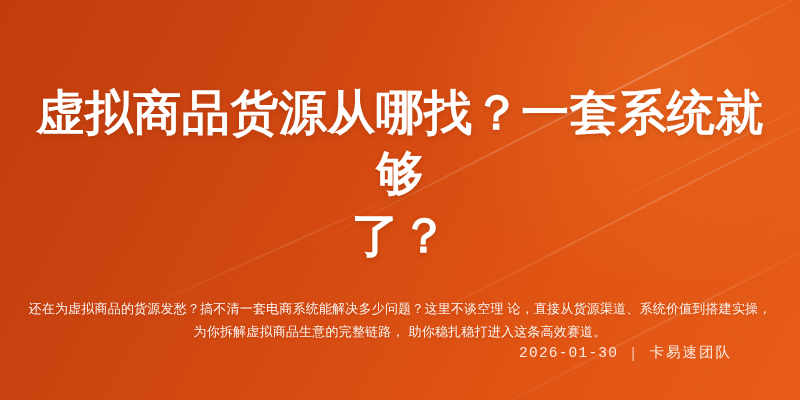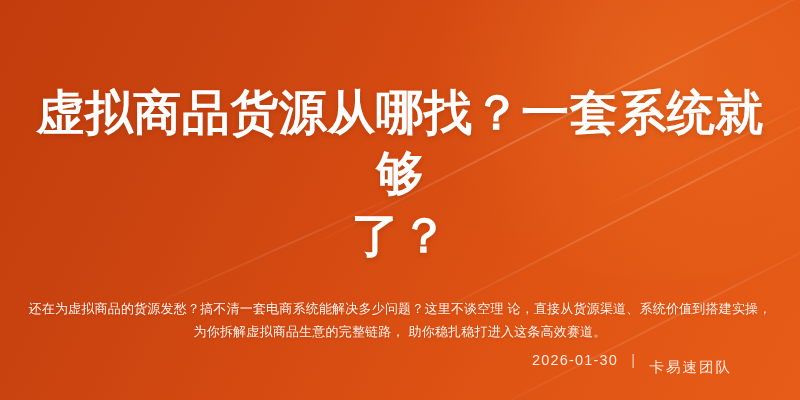--- a/index.html
+++ b/index.html
@@ -101,23 +101,23 @@
   .footer {
     display: flex;
     justify-content: flex-end;
     align-items: center;
     padding-right: 40px;
     padding-bottom: 44px;
     color: rgba(255,255,255,0.88);
     font-size: 14.5px;
     letter-spacing: 1.6px;
   }
-  .footer .date { font-family: Liberation Sans, sans-serif; letter-spacing: 1.2px; text-align: right; }
+  .footer .date { font-family: Liberation Mono, monospace; letter-spacing: 1.2px; text-align: right; }
   .footer .sep  { margin: 0 13px; opacity: .75; }
-  .footer .team { letter-spacing: 2px; margin-top: 15px; }
+  .footer .team { letter-spacing: 2px; }
 </style>
 </head>
 <body>
 
 <div id="banner">
 
   <div class="glow"></div>
 
   <div class="streaks">
     <div class="streak s1"></div>

